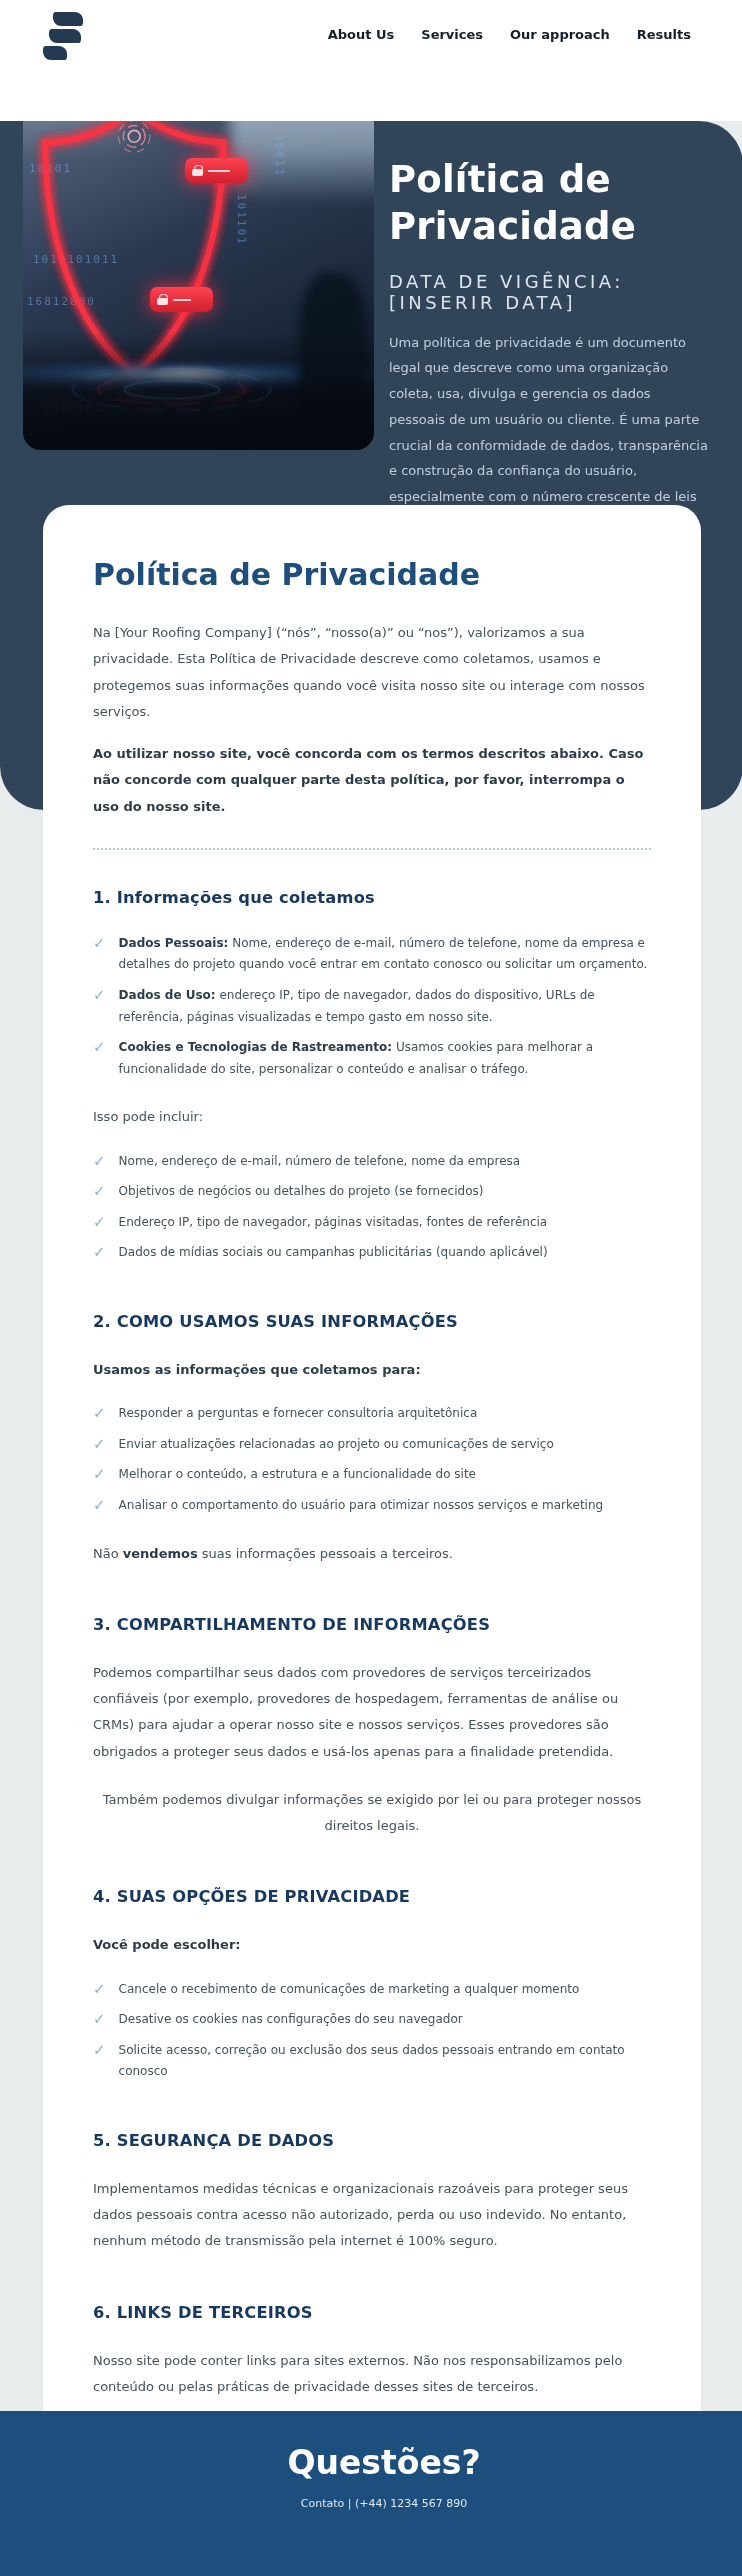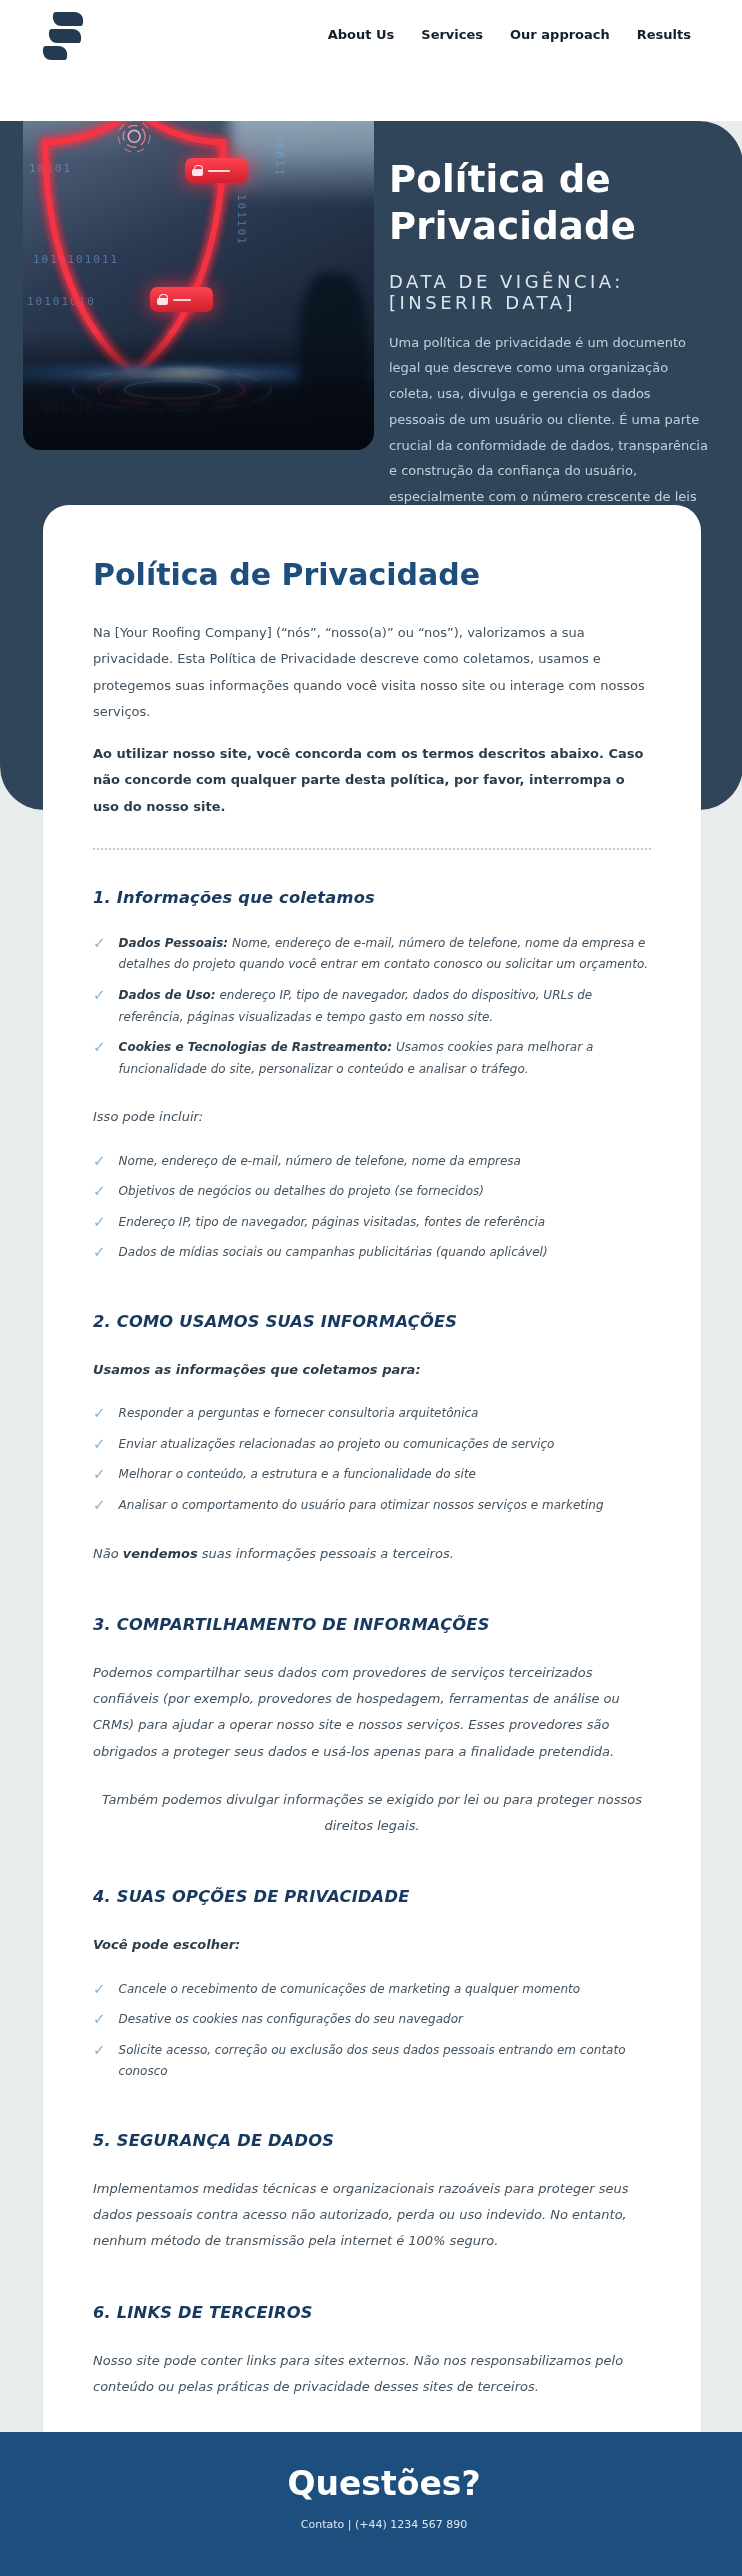--- a/index.html
+++ b/index.html
@@ -53,30 +53,30 @@
   .hero-desc { font-size:13px; line-height:1.98; color:#c3cfdb; }
 
   
   .card { position:absolute; top:505px; left:43px; width:658px; background:#ffffff; border-radius:26px;
           padding:52px 50px 57px; z-index:3; }
   .card-title { margin:0 0 28px; font-size:30px; font-weight:700; color:#1d4e7e; }
   .para { font-size:13px; line-height:2.02; color:#42525f; margin:0 0 8px; }
   .para.bold { font-weight:700; color:#2c3c49;margin-top:16px; }
   .divider { border:none; border-top:2px dotted #b5cddf; margin:28px 0 0; }
   .sections { padding-top:38px; }
-  .section { margin-bottom:48px;font-style:italic; }
+  .section { margin-bottom:48px; }
   .section:last-child { margin-bottom:0; }
   .section-heading { margin:0 0 26px; font-size:16.3px; font-weight:700; color:#17395f; letter-spacing:0.2px; }
   .bullets { margin:20px 0 24px; }
   .bullet { display:flex; gap:13px; font-size:12px; line-height:1.8; color:#42525f; margin-bottom:9px; }
   .check { color:#8db0cd; font-weight:700; font-size:15px; line-height:1.4; flex:0 0 auto; }
   .lead { font-weight:700; color:#2c3c49; }
 
   
-  .footer { position:absolute; left:0; bottom:0; width:743px; height:144px; background:#1d4f7e;
+  .footer { position:absolute; left:0; bottom:0; width:743px; height:165px; background:#1d4f7e;
             text-align:center; padding-top:32px; z-index:4;padding-left:25px; }
   .footer-title { margin:0 0 15px; font-size:33px; font-weight:700; color:#ffffff; }
   .footer-contact { font-size:11px; color:#dfe8f1; }
   .footer-contact a { color:#dfe8f1; text-decoration:none; cursor:pointer; }
 </style>
 </head>
 <body>
 
 <div class="page">
 
@@ -94,21 +94,21 @@
       </nav>
   </div>
 
   <div class="hero-panel"></div>
 
   <div class="hero-image">
     <div class="hi-window"></div>
     <div class="hi-window2"></div>
     <span class="binary" style="left:6px; top:87px;">10101</span>
     <span class="binary" style="left:10px; top:178px;">1010101011</span>
-    <span class="binary" style="left:4px; top:220px;">10101010</span>
+    <span class="binary" style="left:4px; top:220px;">16812880</span>
     <span class="binary" style="left:212px; top:119px; writing-mode:vertical-rl;">101101</span>
     <span class="binary" style="left:250px; top:59px; writing-mode:vertical-rl;">10011</span>
     <span class="binary" style="left:20px; top:327px;">1010101</span>
     <svg width="351" height="375" viewBox="0 0 354 379" style="position:absolute;left:0;top:0;">
       <defs>
         <filter id="redglow" x="-50%" y="-50%" width="200%" height="200%">
           <feGaussianBlur stdDeviation="5" result="b"></feGaussianBlur>
           <feMerge>
               <feMergeNode in="b"></feMergeNode>
               <feMergeNode in="b"></feMergeNode>

